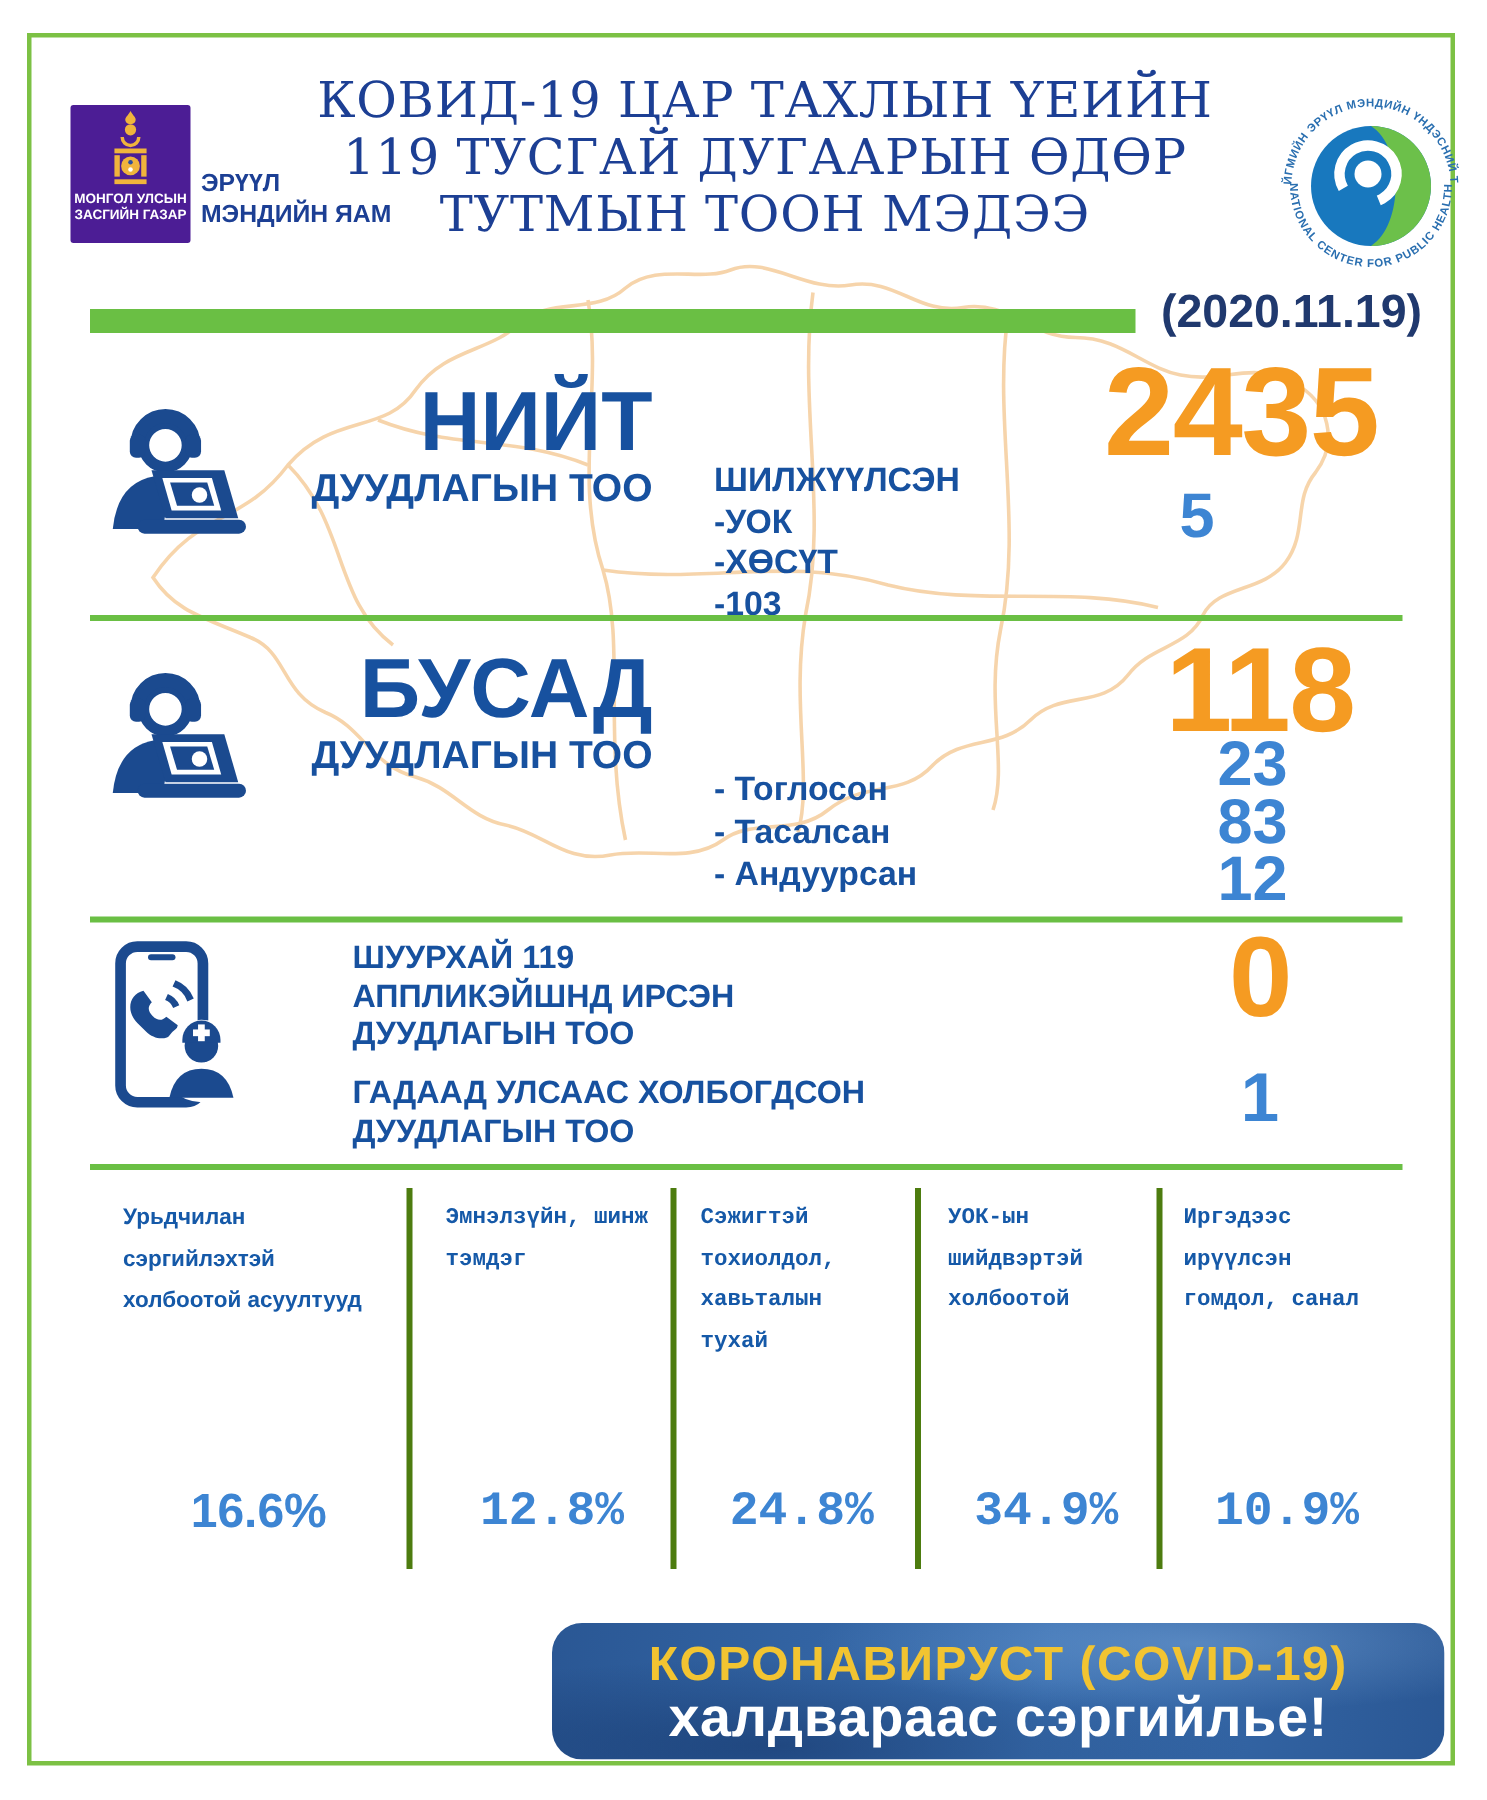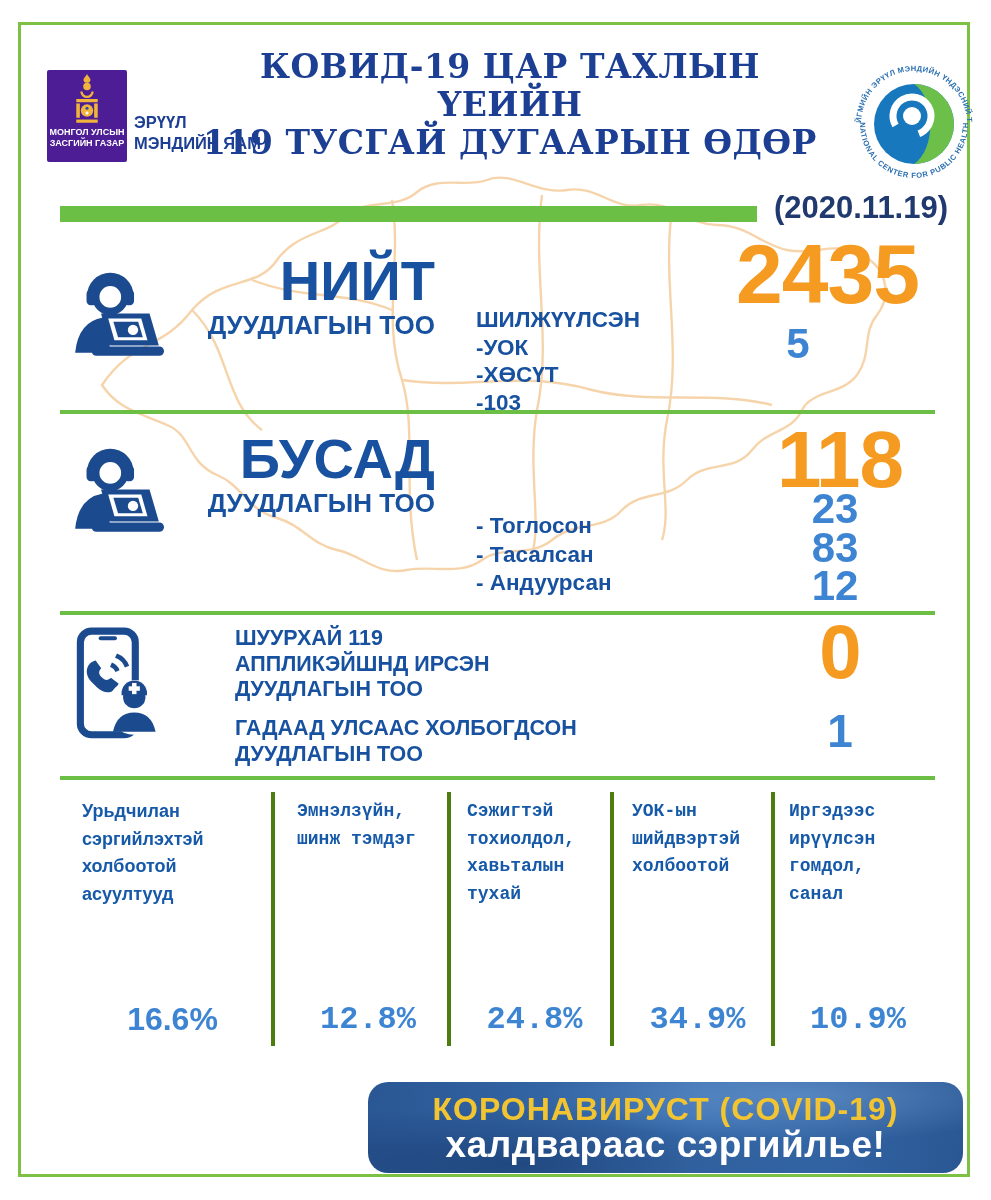--- a/index.html
+++ b/index.html
@@ -7,39 +7,39 @@
         font-family:"Liberation Sans",sans-serif;}
   .abs{position:absolute;}
   .frame{left:18px;top:22px;width:946px;height:1149px;border:3px solid #7cc144;z-index:1;}
   .map{left:72px;top:136px;z-index:0;}
   
   .govlogo{left:47px;top:70px;width:80px;height:92px;background:#4c1d95;border-radius:2px;
            display:flex;flex-direction:column;align-items:center;z-index:2;}
   .govlogo .cap{color:#fff;font-size:9px;font-weight:bold;line-height:11px;text-align:center;margin-top:3px;}
   .ministry{left:134px;top:112px;color:#1c3f94;font-weight:bold;font-size:16.5px;line-height:21px;z-index:2;}
   .title{left:190px;top:48px;width:640px;text-align:center;color:#1c3f94;z-index:2;
-         font-family:"DejaVu Serif",serif;font-weight:bold;font-size:33px;line-height:38px;letter-spacing:.5px;}
+         font-family:"DejaVu Serif",serif;font-weight:normal;font-size:33px;line-height:38px;letter-spacing:.5px;}
   .ncph{left:848px;top:58px;width:132px;height:132px;z-index:2;}
   .greenbar{left:60px;top:206px;width:697px;height:16px;background:#6abf44;z-index:2;}
   .date{left:755px;top:190px;width:212px;text-align:center;color:#20396e;font-weight:bold;font-size:31px;z-index:2;}
   
   .seclabel{text-align:right;color:#17519f;font-weight:bold;z-index:2;}
   .sec-title{font-size:56px;line-height:58px;}
   .sec-sub{font-size:26px;line-height:30px;}
   .midtext{color:#17519f;font-weight:bold;font-size:22.5px;line-height:27.5px;z-index:2;}
   .num-orange{color:#f59b22;font-weight:bold;text-align:center;letter-spacing:-1px;z-index:2;}
   .num-blue{color:#3d85d3;font-weight:bold;text-align:center;z-index:2;}
   .divider{left:60px;width:875px;height:4px;background:#6abf44;z-index:2;}
   .icon-box{z-index:2;}
   
   .cats{left:60px;top:792px;width:875px;height:254px;display:flex;z-index:2;}
   .cat{display:flex;flex-direction:column;box-sizing:border-box;padding:6px 8px 0 22px;}
   .cat + .cat{border-left:4px solid #4d7c0f;font-family:Liberation Mono, monospace;}
-  .cat .lbl{color:#1559a8;font-weight:bold;font-size:18px;line-height:27.5px;}
-  .cat .pct{margin-top:auto;margin-bottom:8px;text-align:center;color:#3d85d3;font-weight:bold;font-size:32px;}
+  .cat .lbl{color:#1559a8;font-weight:bold;font-size:15px;line-height:27.5px;}
+  .cat .pct{margin-top:auto;margin-bottom:20px;text-align:center;color:#3d85d3;font-weight:bold;font-size:32px;}
   
   .banner{left:368px;top:1082px;width:595px;height:91px;z-index:3;
           display:flex;flex-direction:column;align-items:center;justify-content:center;
           background:
             radial-gradient(ellipse at 72% 15%, rgba(130,175,225,.45), rgba(0,0,0,0) 42%),
             radial-gradient(ellipse at 25% 90%, rgba(15,45,95,.5), rgba(0,0,0,0) 50%),
             linear-gradient(100deg,#2a5794,#3a6fb0 55%,#2a5794); border-radius: 20px;}
   .banner .l1{color:#f2c431;font-weight:bold;font-size:32px;line-height:34px;letter-spacing:1px;}
   .banner .l2{color:#ffffff;font-weight:bold;font-size:37px;line-height:37px;letter-spacing:.5px;}
 </style>
@@ -91,20 +91,21 @@
   </div>
 
   <div class="abs ministry">
     <div>ЭРҮҮЛ</div>
     <div>МЭНДИЙН ЯАМ</div>
   </div>
 
   <div class="abs title">
     <div>КОВИД-19 ЦАР ТАХЛЫН ҮЕИЙН</div>
     <div>119 ТУСГАЙ ДУГААРЫН ӨДӨР</div>
+    <div>ТУТМЫН ТООН МЭДЭЭ</div>
   </div>
 
   <svg class="abs ncph" viewBox="0 0 132 132">
     <defs>
       <path id="arcTop" d="M13,66 A53,53 0 0 1 119,66"></path>
       <path id="arcBot" d="M12,66 A54,54 0 0 0 120,66"></path>
     </defs>
     <circle cx="66" cy="66" r="40" fill="#1878be"></circle>
     <path d="M66,26 A40,40 0 0 1 66,106 C88,92 88,40 66,26 Z" fill="#6cc04a"></path>
     <circle cx="64" cy="58" r="19" fill="none" stroke="#ffffff" stroke-width="7" stroke-dasharray="92 28" transform="rotate(150 64 58)"></circle>

